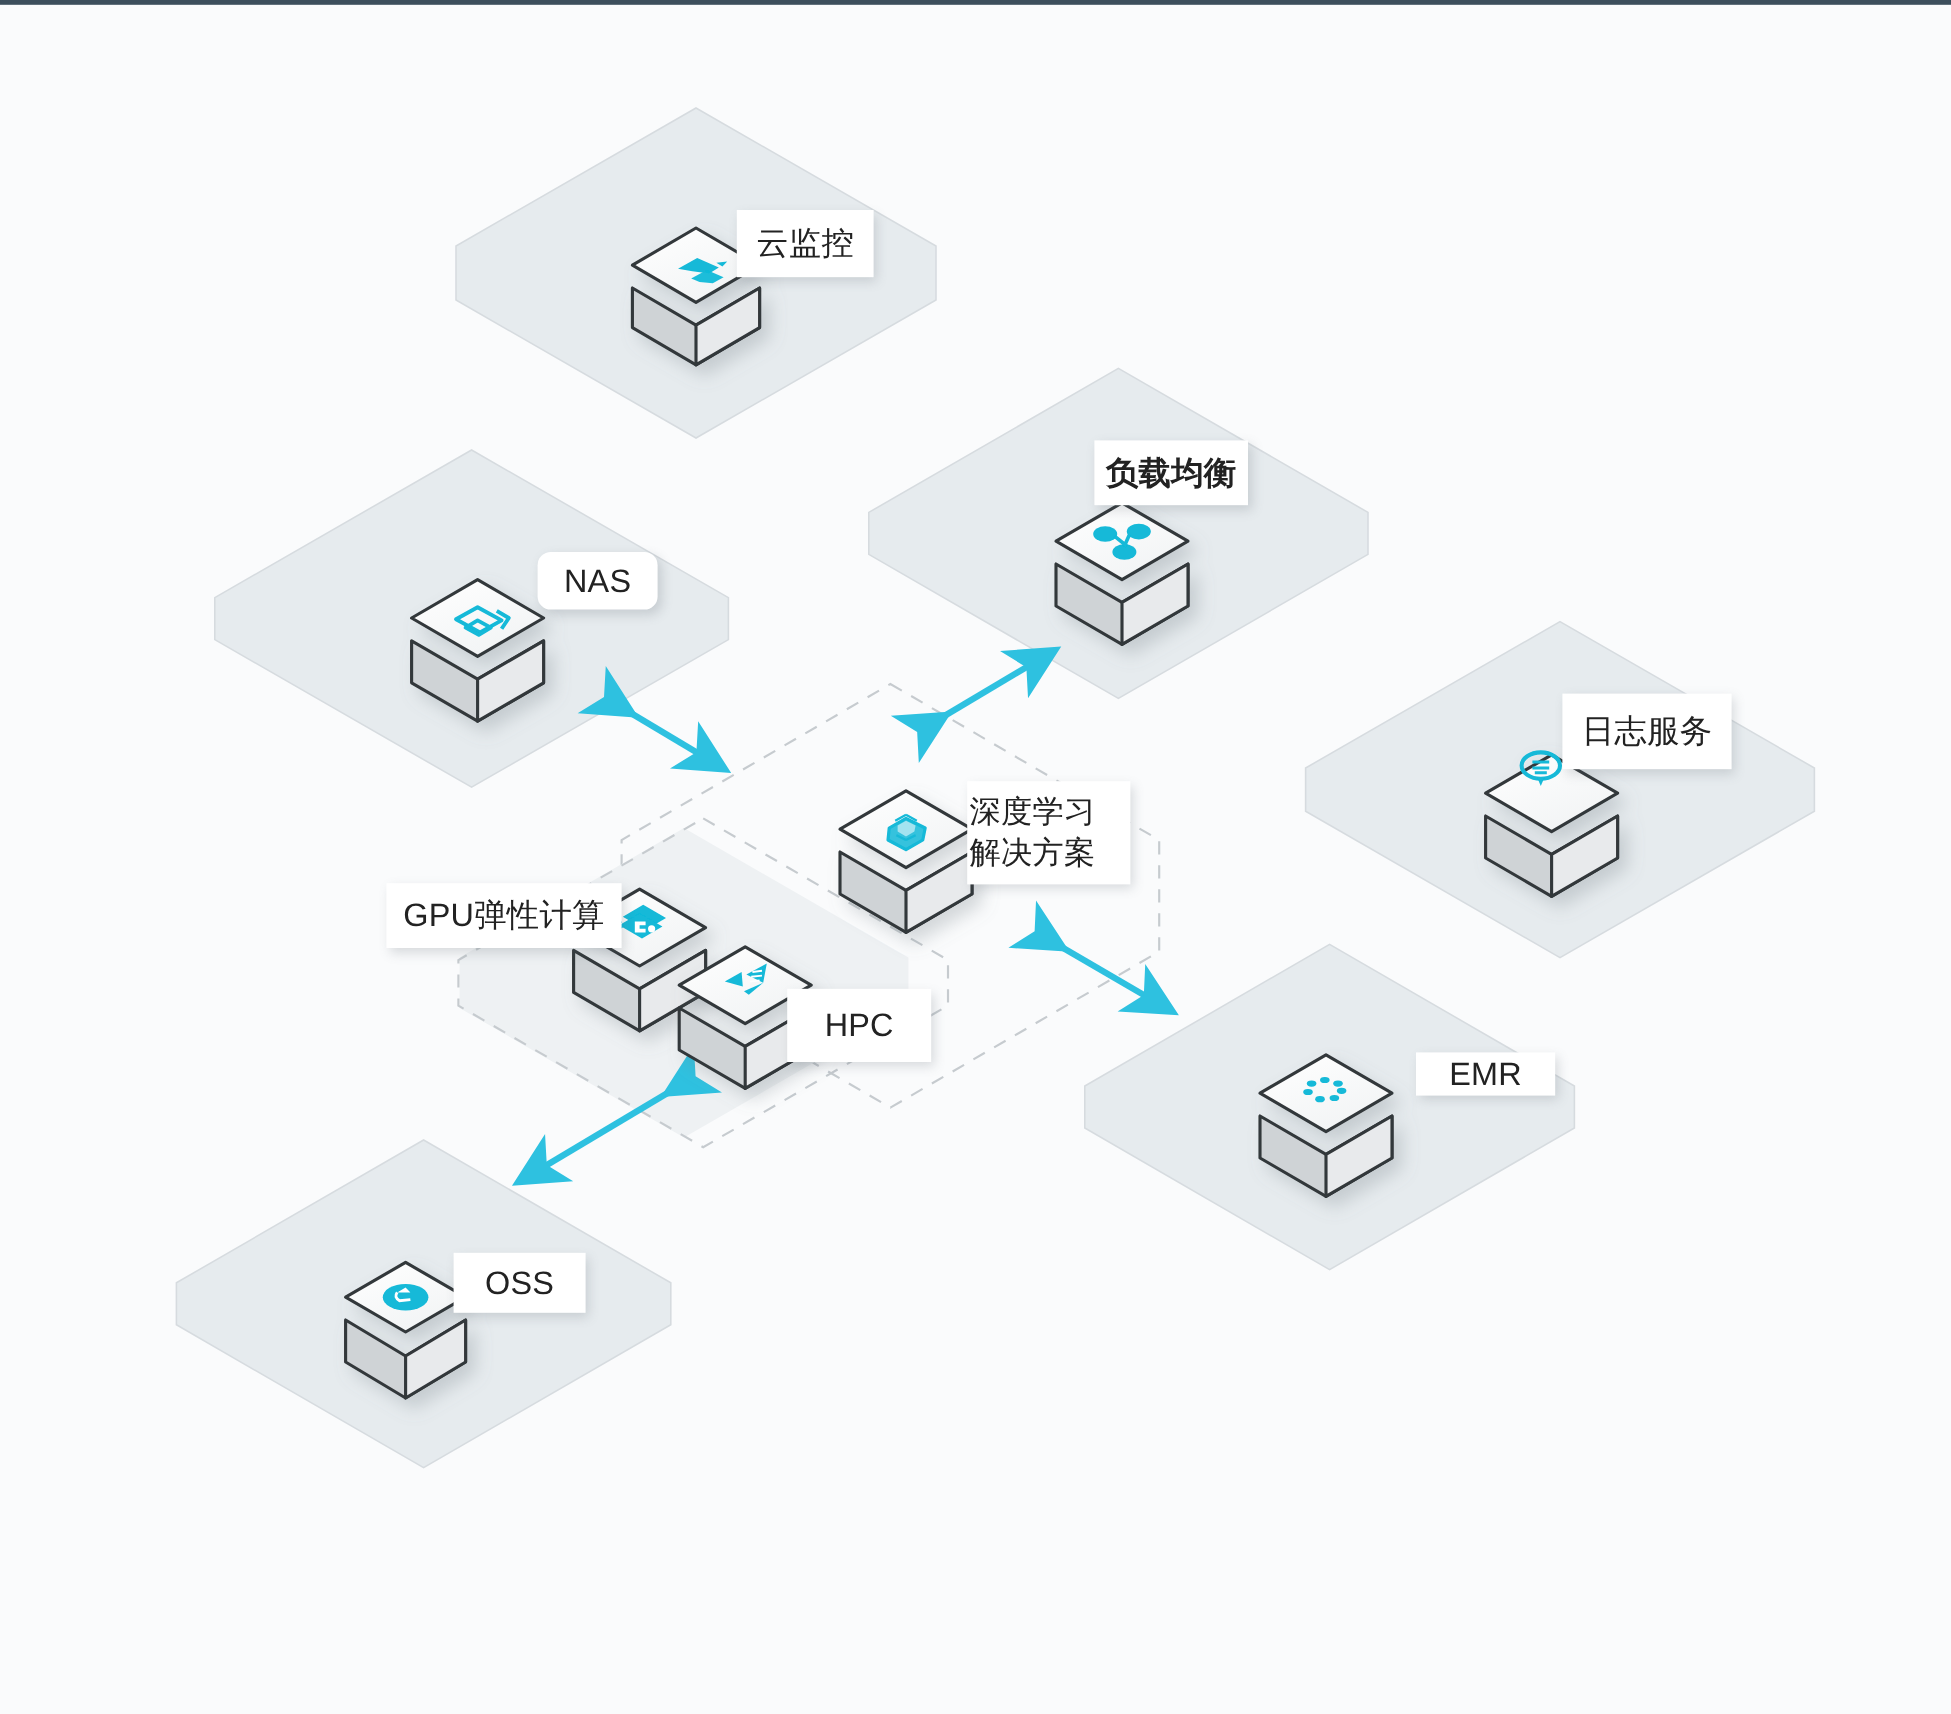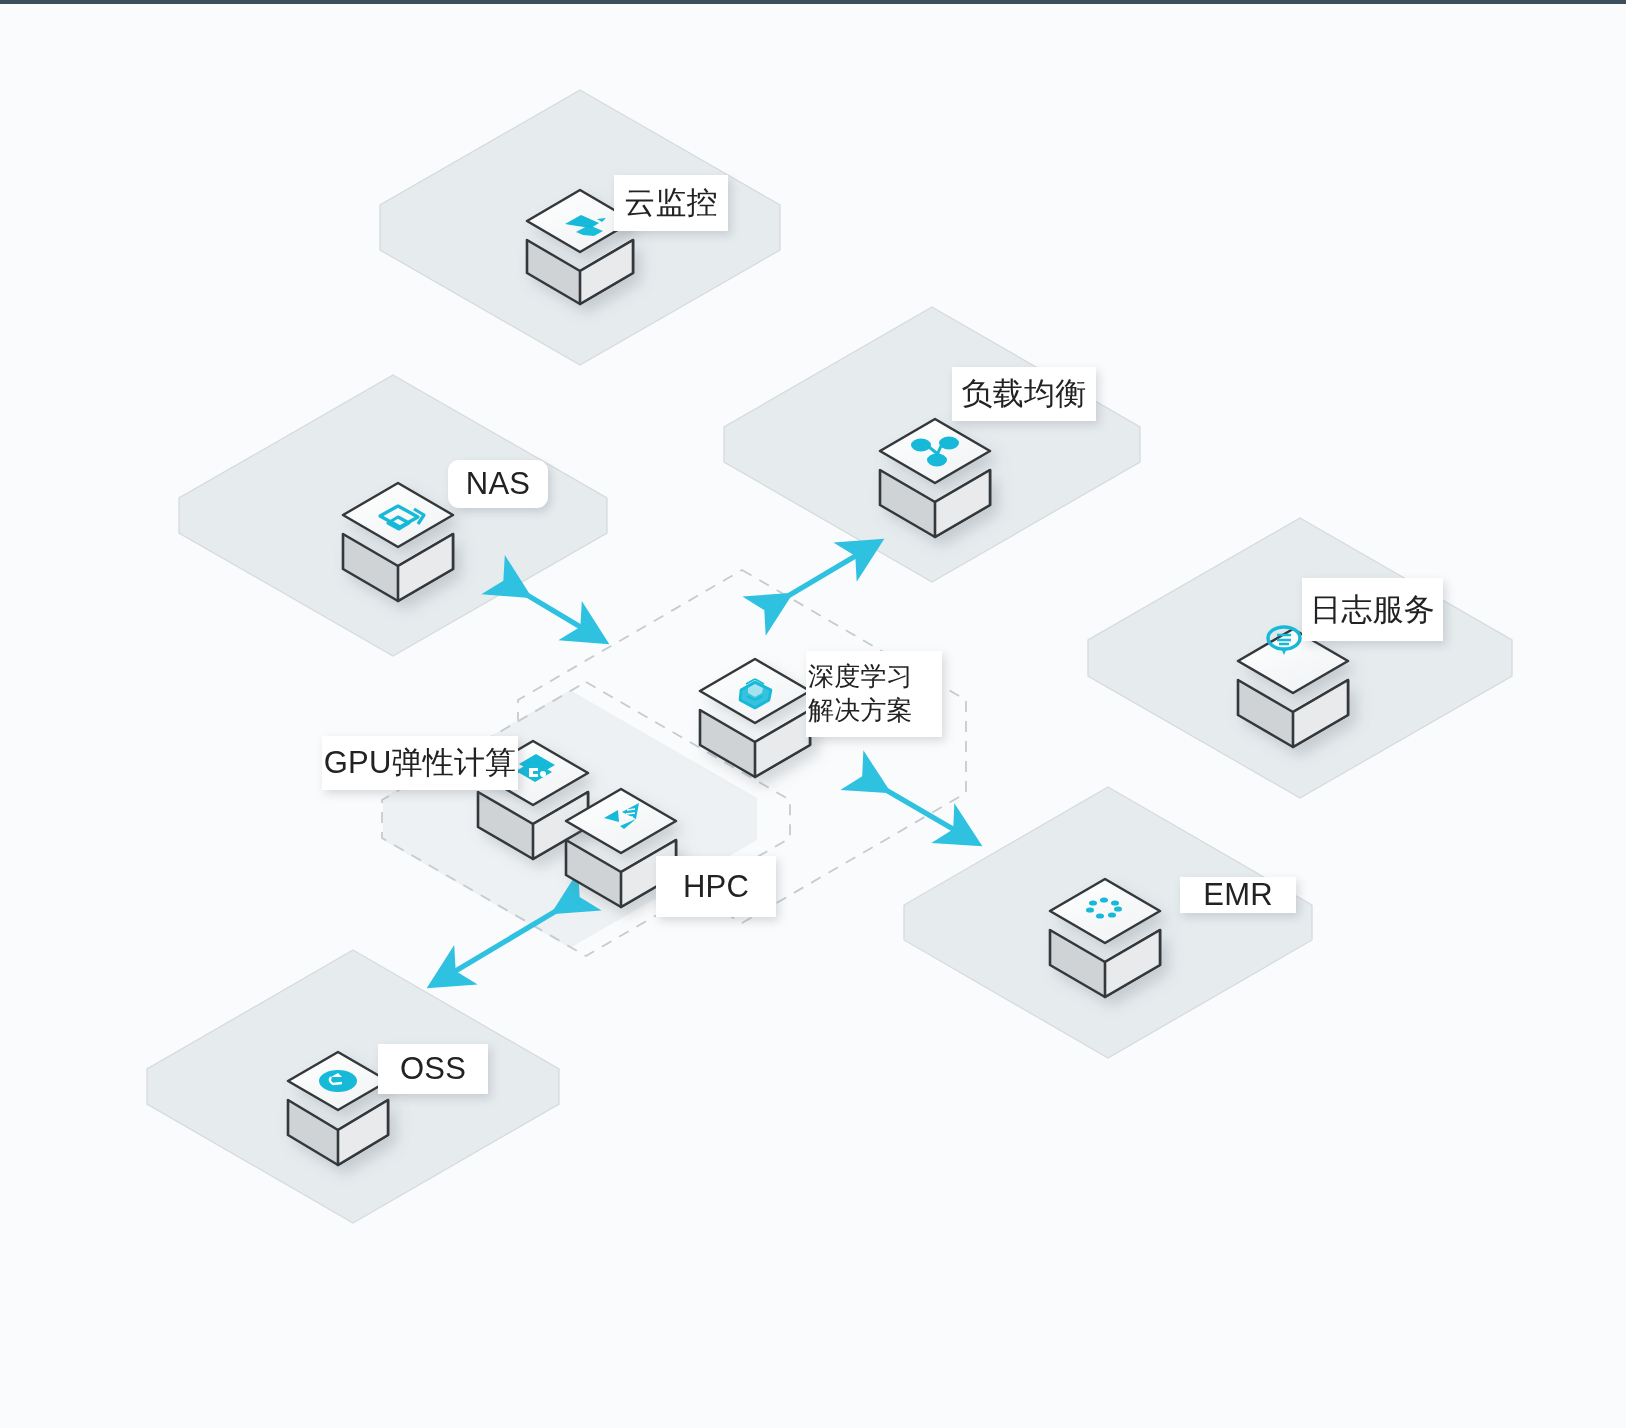--- a/index.html
+++ b/index.html
@@ -10,21 +10,21 @@
     overflow:hidden;position:relative;
   }
   #topbar{position:absolute;left:0;top:0;width:1626px;height:4px;background:#3d4f5c;}
   #stage{position:absolute;left:0;top:0;width:1626px;height:1428px;}
   svg#diagram{position:absolute;left:0;top:0;width:1626px;height:1428px;display:block;}
   .lbl{
     position:absolute;background:#ffffff;color:#222222;
     box-shadow:3px 4px 9px rgba(90,100,110,.22);
     display:flex;align-items:center;justify-content:center;
     white-space:pre;line-height:1.22;
-    font-size:31px;letter-spacing:.2px;
+    font-size:27px;letter-spacing:.2px;
     padding:7px 16px;box-sizing:border-box;
   }
   .lbl.two{line-height:1.3;font-size:26px;padding:8px 2px;text-align:left;justify-content:flex-start;}
 </style>
 </head>
 <body>
 
 <div id="topbar"></div>
 
 <div id="stage">
@@ -178,28 +178,28 @@
       <path d="M331,1077 l11,0 -4,-4 z" fill="#ffffff"></path>
       <path d="M331,1077 q-3,4 2,7 l9,-1" fill="none" stroke="#ffffff" stroke-width="2.4"></path>
     </g>
   </g>
 </svg>
 
 <div class="lbl" style="left:614px;top:175px;width:114px;height:56px;">云监控</div>
 
 <div class="lbl" style="left:448px;top:460px;width:100px;height:48px;border-radius:11px;">NAS</div>
 
-<div class="lbl" style="left:952px;top:367px;width:144px;height:54px;">负载均衡</div>
+<div class="lbl" style="left:912px;top:367px;width:128px;height:54px;font-weight:bold;">负载均衡</div>
 
 <div class="lbl" style="left:1302px;top:578px;width:141px;height:63px;">日志服务</div>
 
 <div class="lbl two" style="left:806px;top:651px;width:136px;height:86px;">深度学习
 解决方案</div>
 
 <div class="lbl" style="left:322px;top:736px;width:196px;height:54px;">GPU弹性计算</div>
 
-<div class="lbl" style="left:656px;top:824px;width:120px;height:61px;margin-top:32px;">HPC</div>
+<div class="lbl" style="left:656px;top:824px;width:120px;height:61px;">HPC</div>
 
 <div class="lbl" style="left:1180px;top:877px;width:116px;height:36px;">EMR</div>
 
 <div class="lbl" style="left:378px;top:1044px;width:110px;height:50px;">OSS</div>
 
 </div>
 
 </body></html>

